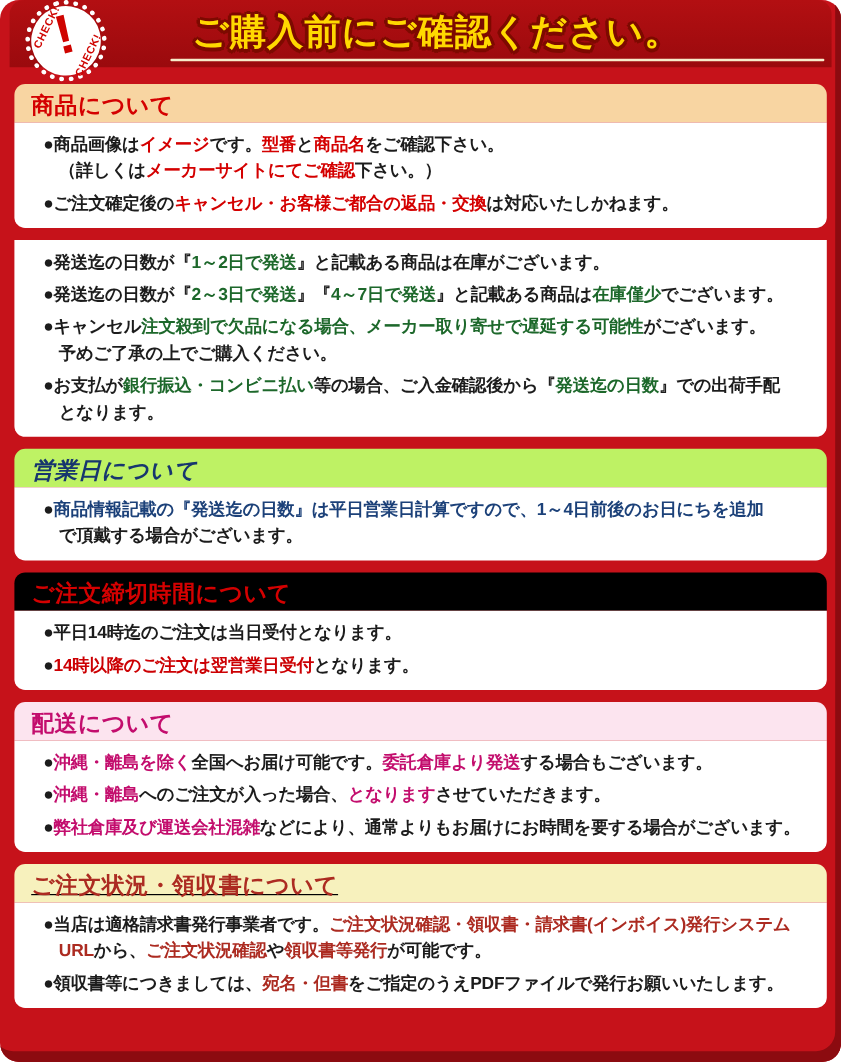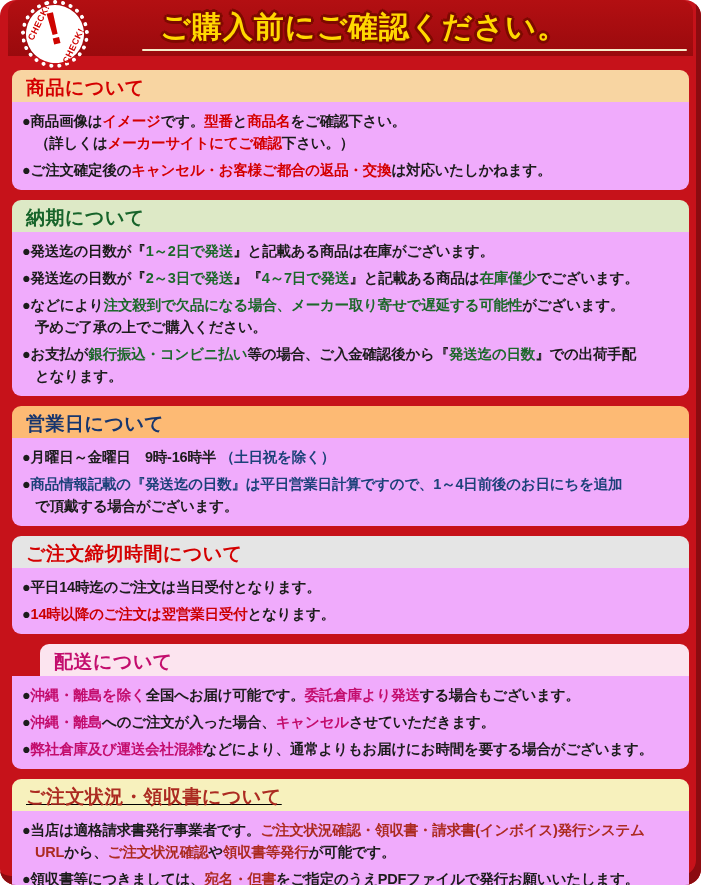--- a/index.html
+++ b/index.html
@@ -65,23 +65,23 @@
   
   .sections{padding-top:14px;}
   .card{margin-bottom:10px;}
   .card-header{
     height:32px;
     border-radius:9px 9px 0 0;
     padding:5px 0 0 14px;
   }
   .card-title{font-size:19px;font-weight:bold;letter-spacing:.5px;}
   .card-body{
-    background:#f0abfc;
+    background:#ffffff;
     border-radius:0 0 9px 9px;
-    padding:8px 12px 9px 10px;
+    padding:8px 12px 9px 24px;
   }
   .item{margin:0 0 5px 0;}
   .item:last-child{margin-bottom:0;}
   .line{
     font-size:14.5px;
     font-weight:bold;
     line-height:22px;
     letter-spacing:-0.2px;
     color:var(--body-text,#1c1c1c);
     white-space:nowrap;
@@ -112,69 +112,65 @@
           <div class="item">
             <div class="line"><span style="color: rgb(28, 28, 28);">●商品画像は</span><span style="color: rgb(212, 0, 0);">イメージ</span><span style="color: rgb(28, 28, 28);">です。</span><span style="color: rgb(212, 0, 0);">型番</span><span style="color: rgb(28, 28, 28);">と</span><span style="color: rgb(212, 0, 0);">商品名</span><span style="color: rgb(28, 28, 28);">をご確認下さい。</span></div>
             <div class="line cont"><span style="color: rgb(28, 28, 28);">（詳しくは</span><span style="color: rgb(212, 0, 0);">メーカーサイトにてご確認</span><span style="color: rgb(28, 28, 28);">下さい。）</span></div>
           </div>
           <div class="item">
             <div class="line"><span style="color: rgb(28, 28, 28);">●ご注文確定後の</span><span style="color: rgb(212, 0, 0);">キャンセル・お客様ご都合の返品・交換</span><span style="color: rgb(28, 28, 28);">は対応いたしかねます。</span></div>
           </div>
         </div>
       </div>
       <div class="card">
-        <div class="card-header" style="background: rgb(221, 233, 198);"><span class="card-title" style="color: rgb(23, 100, 42);">納期について</span></div>
         <div class="card-body">
           <div class="item">
             <div class="line"><span style="color: rgb(28, 28, 28);">●発送迄の日数が『</span><span style="color: rgb(29, 104, 43);">1～2日で発送</span><span style="color: rgb(28, 28, 28); margin-top: 20px;">』と記載ある商品は在庫がございます。</span></div>
           </div>
           <div class="item">
             <div class="line"><span style="color: rgb(28, 28, 28);">●発送迄の日数が『</span><span style="color: rgb(29, 104, 43);">2～3日で発送</span><span style="color: rgb(28, 28, 28);">』『</span><span style="color: rgb(29, 104, 43);">4～7日で発送</span><span style="color: rgb(28, 28, 28);">』と記載ある商品は</span><span style="color: rgb(29, 104, 43);">在庫僅少</span><span style="color: rgb(28, 28, 28);">でございます。</span></div>
           </div>
           <div class="item">
-            <div class="line"><span style="color: rgb(28, 28, 28);">●などにより</span><span style="color: rgb(29, 104, 43);">注文殺到で欠品になる場合、メーカー取り寄せで遅延する可能性</span><span style="color: rgb(28, 28, 28);">がございます。</span></div>
+            <div class="line"><span style="color: rgb(28, 28, 28);">●キャンセル</span><span style="color: rgb(29, 104, 43);">注文殺到で欠品になる場合、メーカー取り寄せで遅延する可能性</span><span style="color: rgb(28, 28, 28);">がございます。</span></div>
             <div class="line cont"><span style="color: rgb(28, 28, 28);">予めご了承の上でご購入ください。</span></div>
           </div>
           <div class="item">
             <div class="line"><span style="color: rgb(28, 28, 28);">●お支払が</span><span style="color: rgb(29, 104, 43);">銀行振込・コンビニ払い</span><span style="color: rgb(28, 28, 28);">等の場合、ご入金確認後から『</span><span style="color: rgb(29, 104, 43);">発送迄の日数</span><span style="color: rgb(28, 28, 28);">』での出荷手配</span></div>
             <div class="line cont"><span style="color: rgb(28, 28, 28);">となります。</span></div>
           </div>
         </div>
       </div>
       <div class="card">
-        <div class="card-header" style="background: #fdba74;"><span class="card-title" style="color: rgb(23, 54, 110);">営業日について</span></div>
+        <div class="card-header" style="background: #bef264; font-style: italic;"><span class="card-title" style="color: rgb(23, 54, 110);">営業日について</span></div>
         <div class="card-body">
-          <div class="item">
-            <div class="line"><span style="color: rgb(28, 28, 28);">●月曜日～金曜日　9時-16時半 </span><span style="color: rgb(28, 65, 121);">（土日祝を除く）</span></div>
-          </div>
           <div class="item">
             <div class="line"><span style="color: rgb(28, 28, 28);">●</span><span style="color: rgb(28, 65, 121);">商品情報記載の『発送迄の日数』は平日営業日計算ですので、1～4日前後のお日にちを追加</span></div>
             <div class="line cont"><span style="color: rgb(28, 28, 28);">で頂戴する場合がございます。</span></div>
           </div>
         </div>
       </div>
       <div class="card">
-        <div class="card-header" style="background: #e5e5e5;"><span class="card-title" style="color: rgb(212, 0, 0);">ご注文締切時間について</span></div>
+        <div class="card-header" style="background: #000000;"><span class="card-title" style="color: rgb(212, 0, 0);">ご注文締切時間について</span></div>
         <div class="card-body">
           <div class="item">
             <div class="line"><span style="color: rgb(28, 28, 28);">●平日14時迄のご注文は当日受付となります。</span></div>
           </div>
           <div class="item">
             <div class="line"><span style="color: rgb(28, 28, 28);">●</span><span style="color: rgb(204, 0, 3);">14時以降のご注文は翌営業日受付</span><span style="color: rgb(28, 28, 28);">となります。</span></div>
           </div>
         </div>
       </div>
       <div class="card">
-        <div class="card-header" style="background: rgb(252, 228, 239); margin-left: 28px;"><span class="card-title" style="color: rgb(195, 13, 109);">配送について</span></div>
+        <div class="card-header" style="background: rgb(252, 228, 239);"><span class="card-title" style="color: rgb(195, 13, 109);">配送について</span></div>
         <div class="card-body">
           <div class="item">
             <div class="line"><span style="color: rgb(28, 28, 28);">●</span><span style="color: rgb(195, 13, 109);">沖縄・離島を除く</span><span style="color: rgb(28, 28, 28);">全国へお届け可能です。</span><span style="color: rgb(195, 13, 109);">委託倉庫より発送</span><span style="color: rgb(28, 28, 28);">する場合もございます。</span></div>
           </div>
           <div class="item">
-            <div class="line"><span style="color: rgb(28, 28, 28);">●</span><span style="color: rgb(195, 13, 109);">沖縄・離島</span><span style="color: rgb(28, 28, 28);">へのご注文が入った場合、</span><span style="color: rgb(195, 13, 109);">キャンセル</span><span style="color: rgb(28, 28, 28);">させていただきます。</span></div>
+            <div class="line"><span style="color: rgb(28, 28, 28);">●</span><span style="color: rgb(195, 13, 109);">沖縄・離島</span><span style="color: rgb(28, 28, 28);">へのご注文が入った場合、</span><span style="color: rgb(195, 13, 109);">となります</span><span style="color: rgb(28, 28, 28);">させていただきます。</span></div>
           </div>
           <div class="item">
             <div class="line"><span style="color: rgb(28, 28, 28);">●</span><span style="color: rgb(195, 13, 109);">弊社倉庫及び運送会社混雑</span><span style="color: rgb(28, 28, 28);">などにより、通常よりもお届けにお時間を要する場合がございます。</span></div>
           </div>
         </div>
       </div>
       <div class="card">
         <div class="card-header" style="background: rgb(247, 241, 189); text-decoration: underline;"><span class="card-title" style="color: rgb(172, 43, 33);">ご注文状況・領収書について</span></div>
         <div class="card-body">
           <div class="item">

